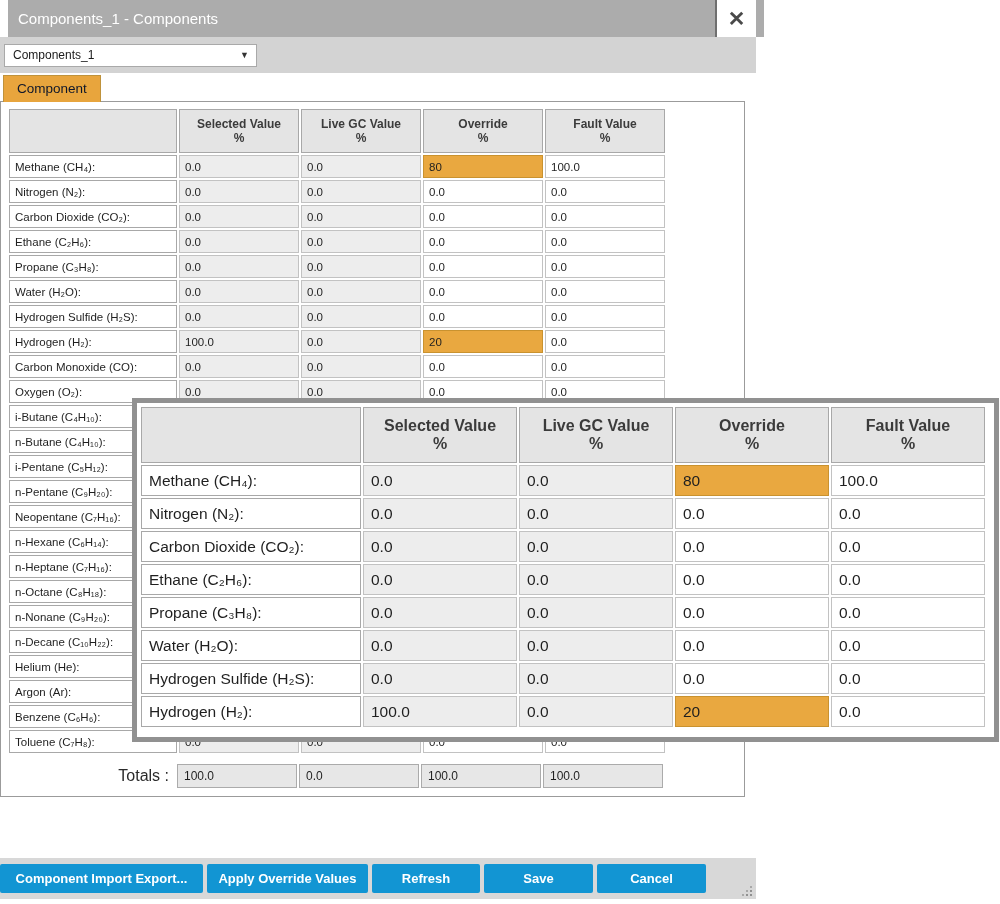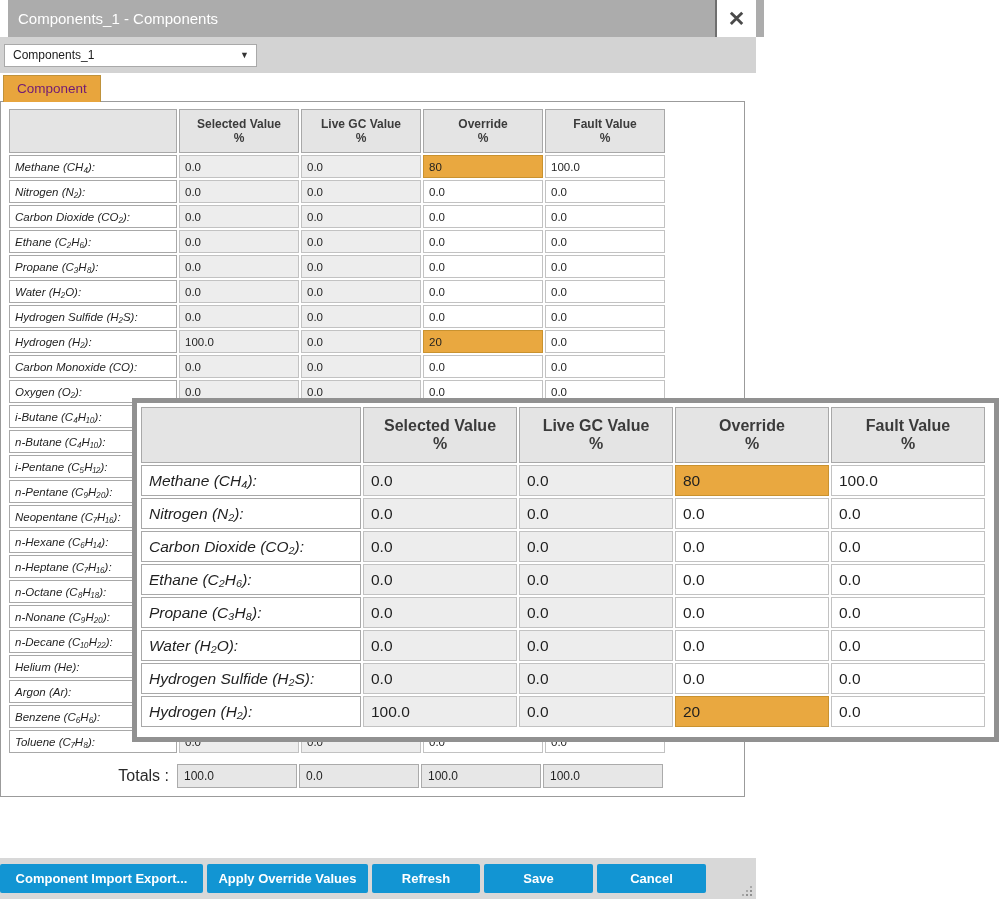--- a/index.html
+++ b/index.html
@@ -29,35 +29,35 @@
     background:#ffffff; border:1px solid #A9A9A9; font-size:12px; line-height:21px;
     padding:0 8px; color:#1a1a1a; cursor:pointer;
   }
   .dropdown .arrow {
     position:absolute; right:7px; top:0; font-size:9px; line-height:21px; color:#333333;
   }
   
   .tab {
     position:absolute; left:3px; top:75px; height:27px; padding:0 13px;
     background:#E8A53D; border:1px solid #BF923B; border-bottom:none;
-    font-size:13.5px; line-height:25px; color:#701a75; z-index:3; cursor:pointer;
+    font-size:13.5px; line-height:25px; color:#0f172a; z-index:3; cursor:pointer;
   }
   
   .panel {
     position:absolute; left:0; top:101px; width:745px; height:696px;
     border:1px solid #9B9B9B; background:#ffffff; z-index:1;
   }
   table.grid { border-collapse:separate; border-spacing:2px; table-layout:fixed; }
   table.grid th {
     background:#E4E4E4; border:1px solid #A8A8A8; color:#3B3B3B;
     font-weight:bold; text-align:center; vertical-align:middle;
   }
   table.grid td.label {
     background:#ffffff; border:1px solid #A8A8A8; color:#1f1f1f;
-    text-align:left; vertical-align:middle; overflow:hidden; white-space:nowrap;font-style:italic;
+    text-align:left; vertical-align:middle; overflow:hidden; white-space:nowrap;
   }
   table.grid td.val {
     border:1px solid #C2C2C2; color:#1f1f1f; text-align:left; vertical-align:middle;
     white-space:nowrap;
   }
   table.grid td.ro { background:#EDEDED; }
   table.grid td.rw { background:#ffffff; }
   table.grid td.hl { background:#E9A840; border-color:#C9922F; }
   
   .maintable { position:absolute; left:6px; top:5px; }

